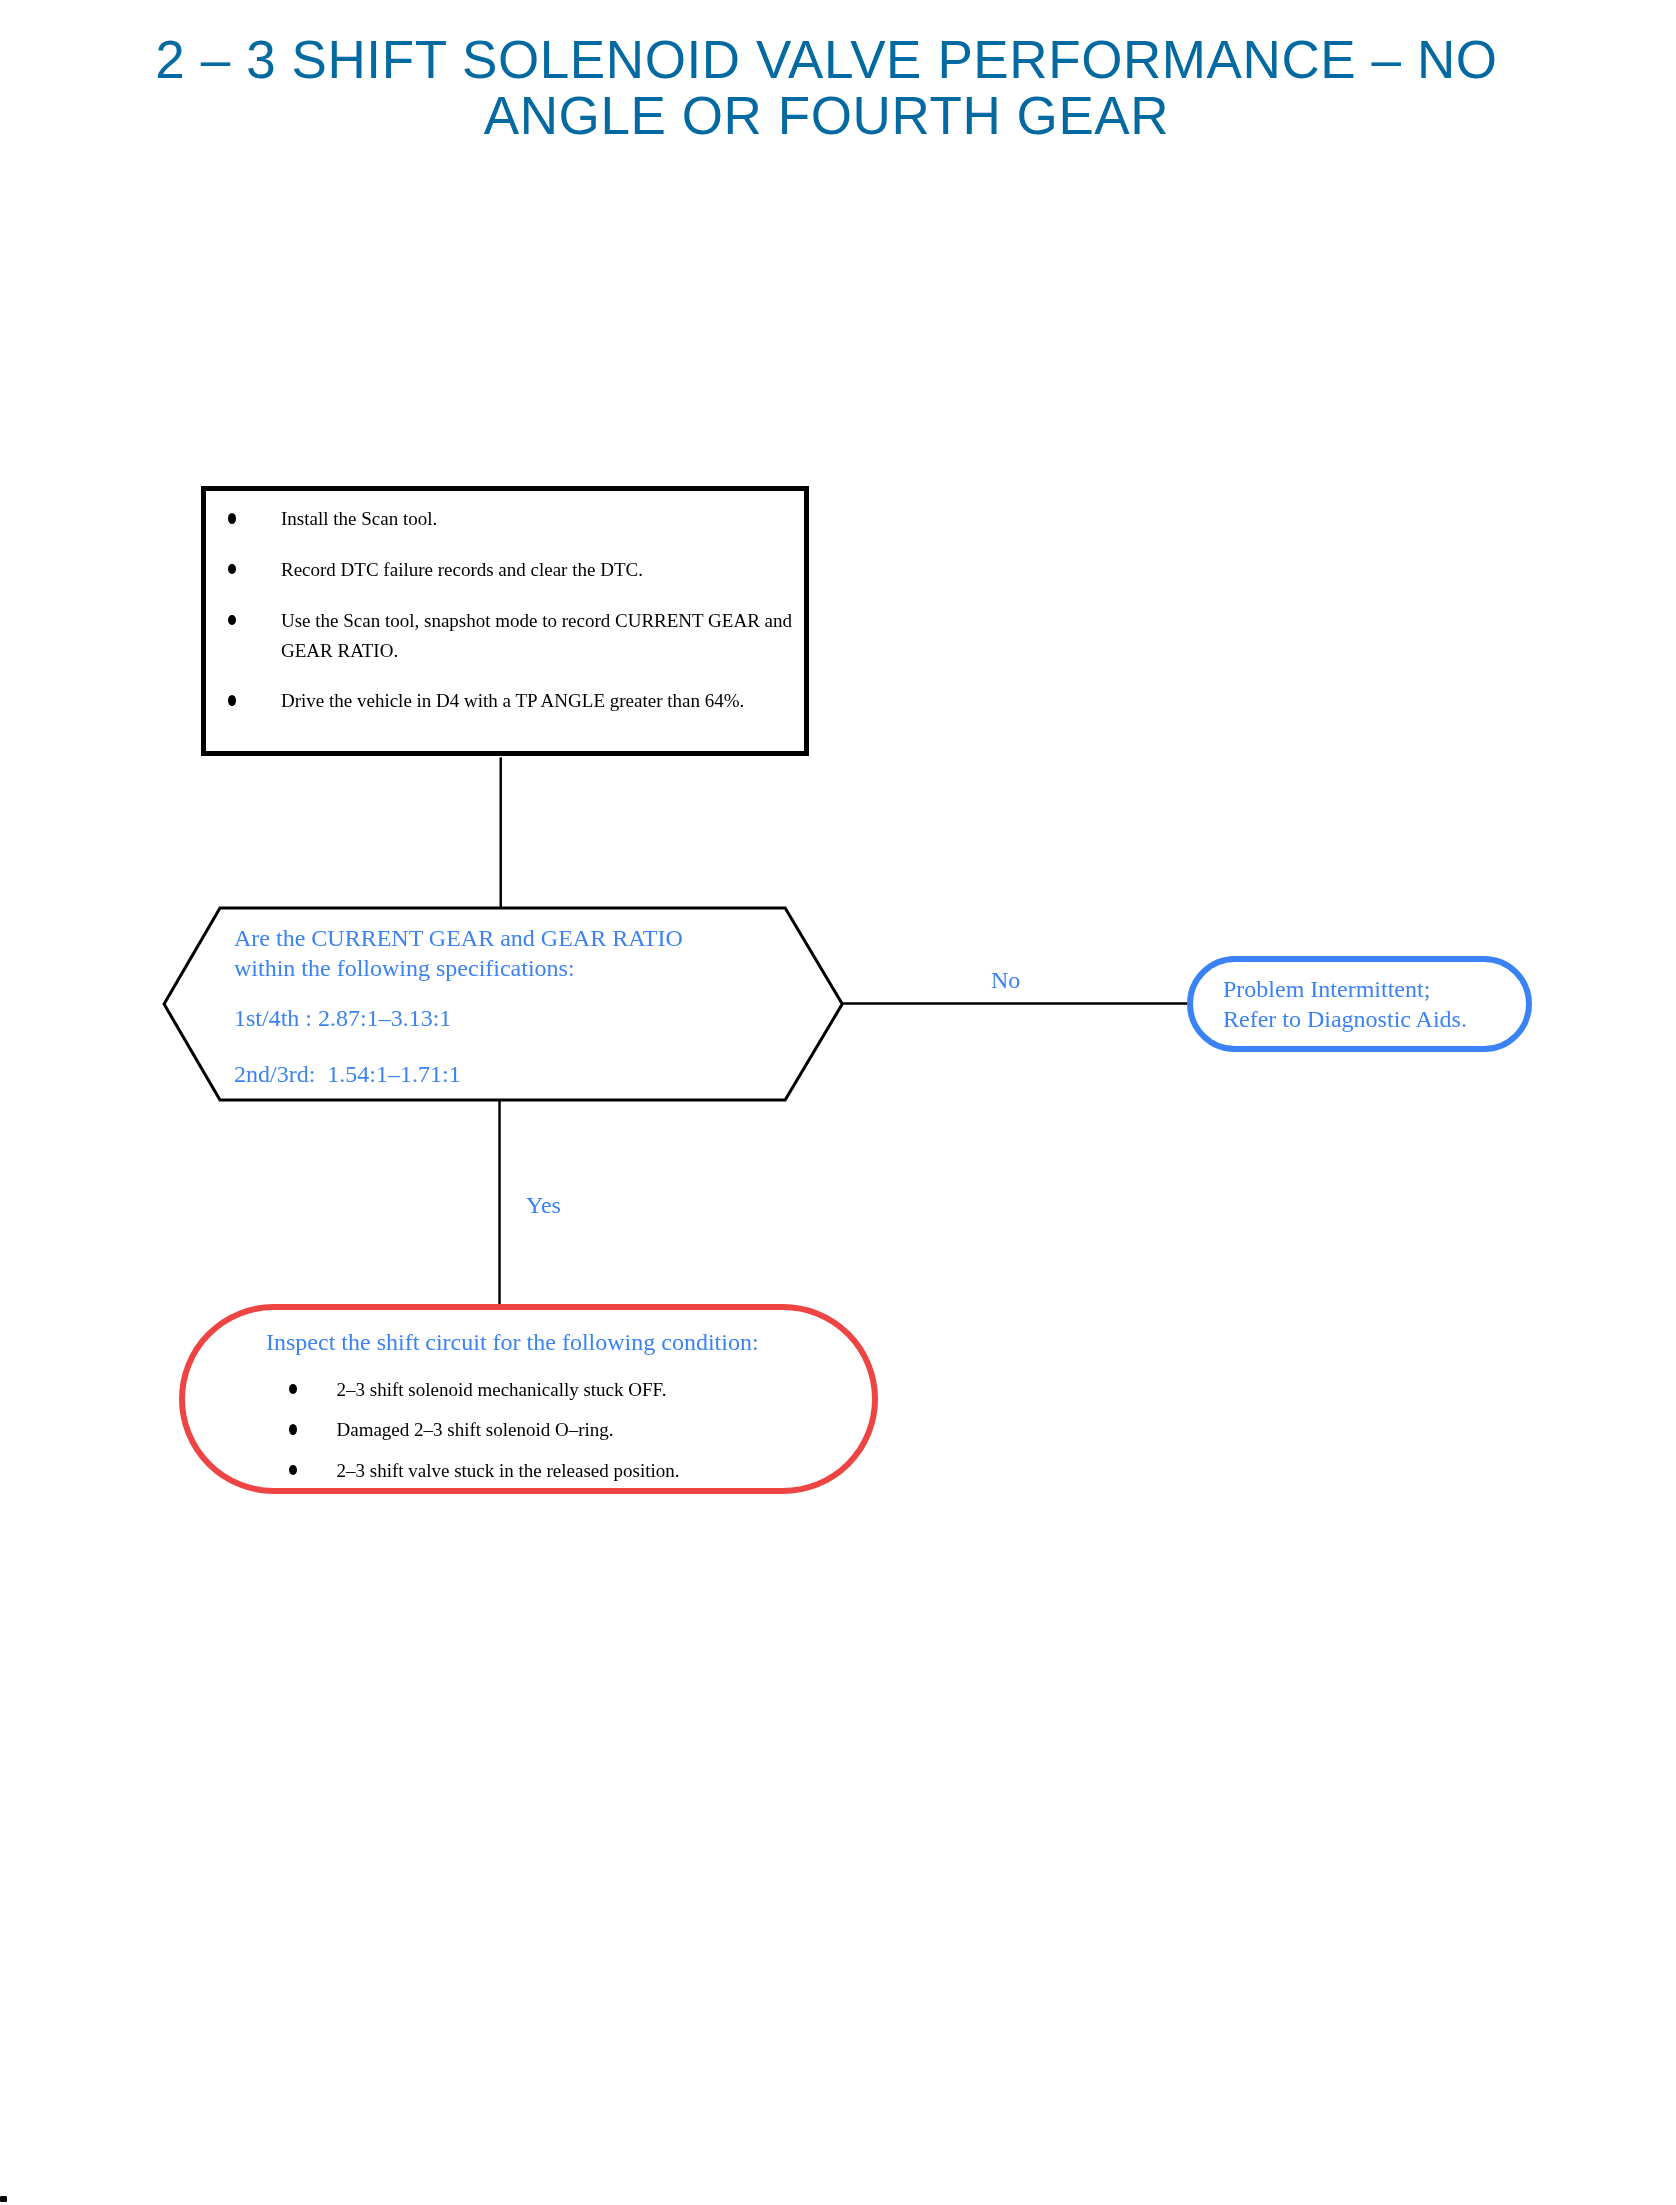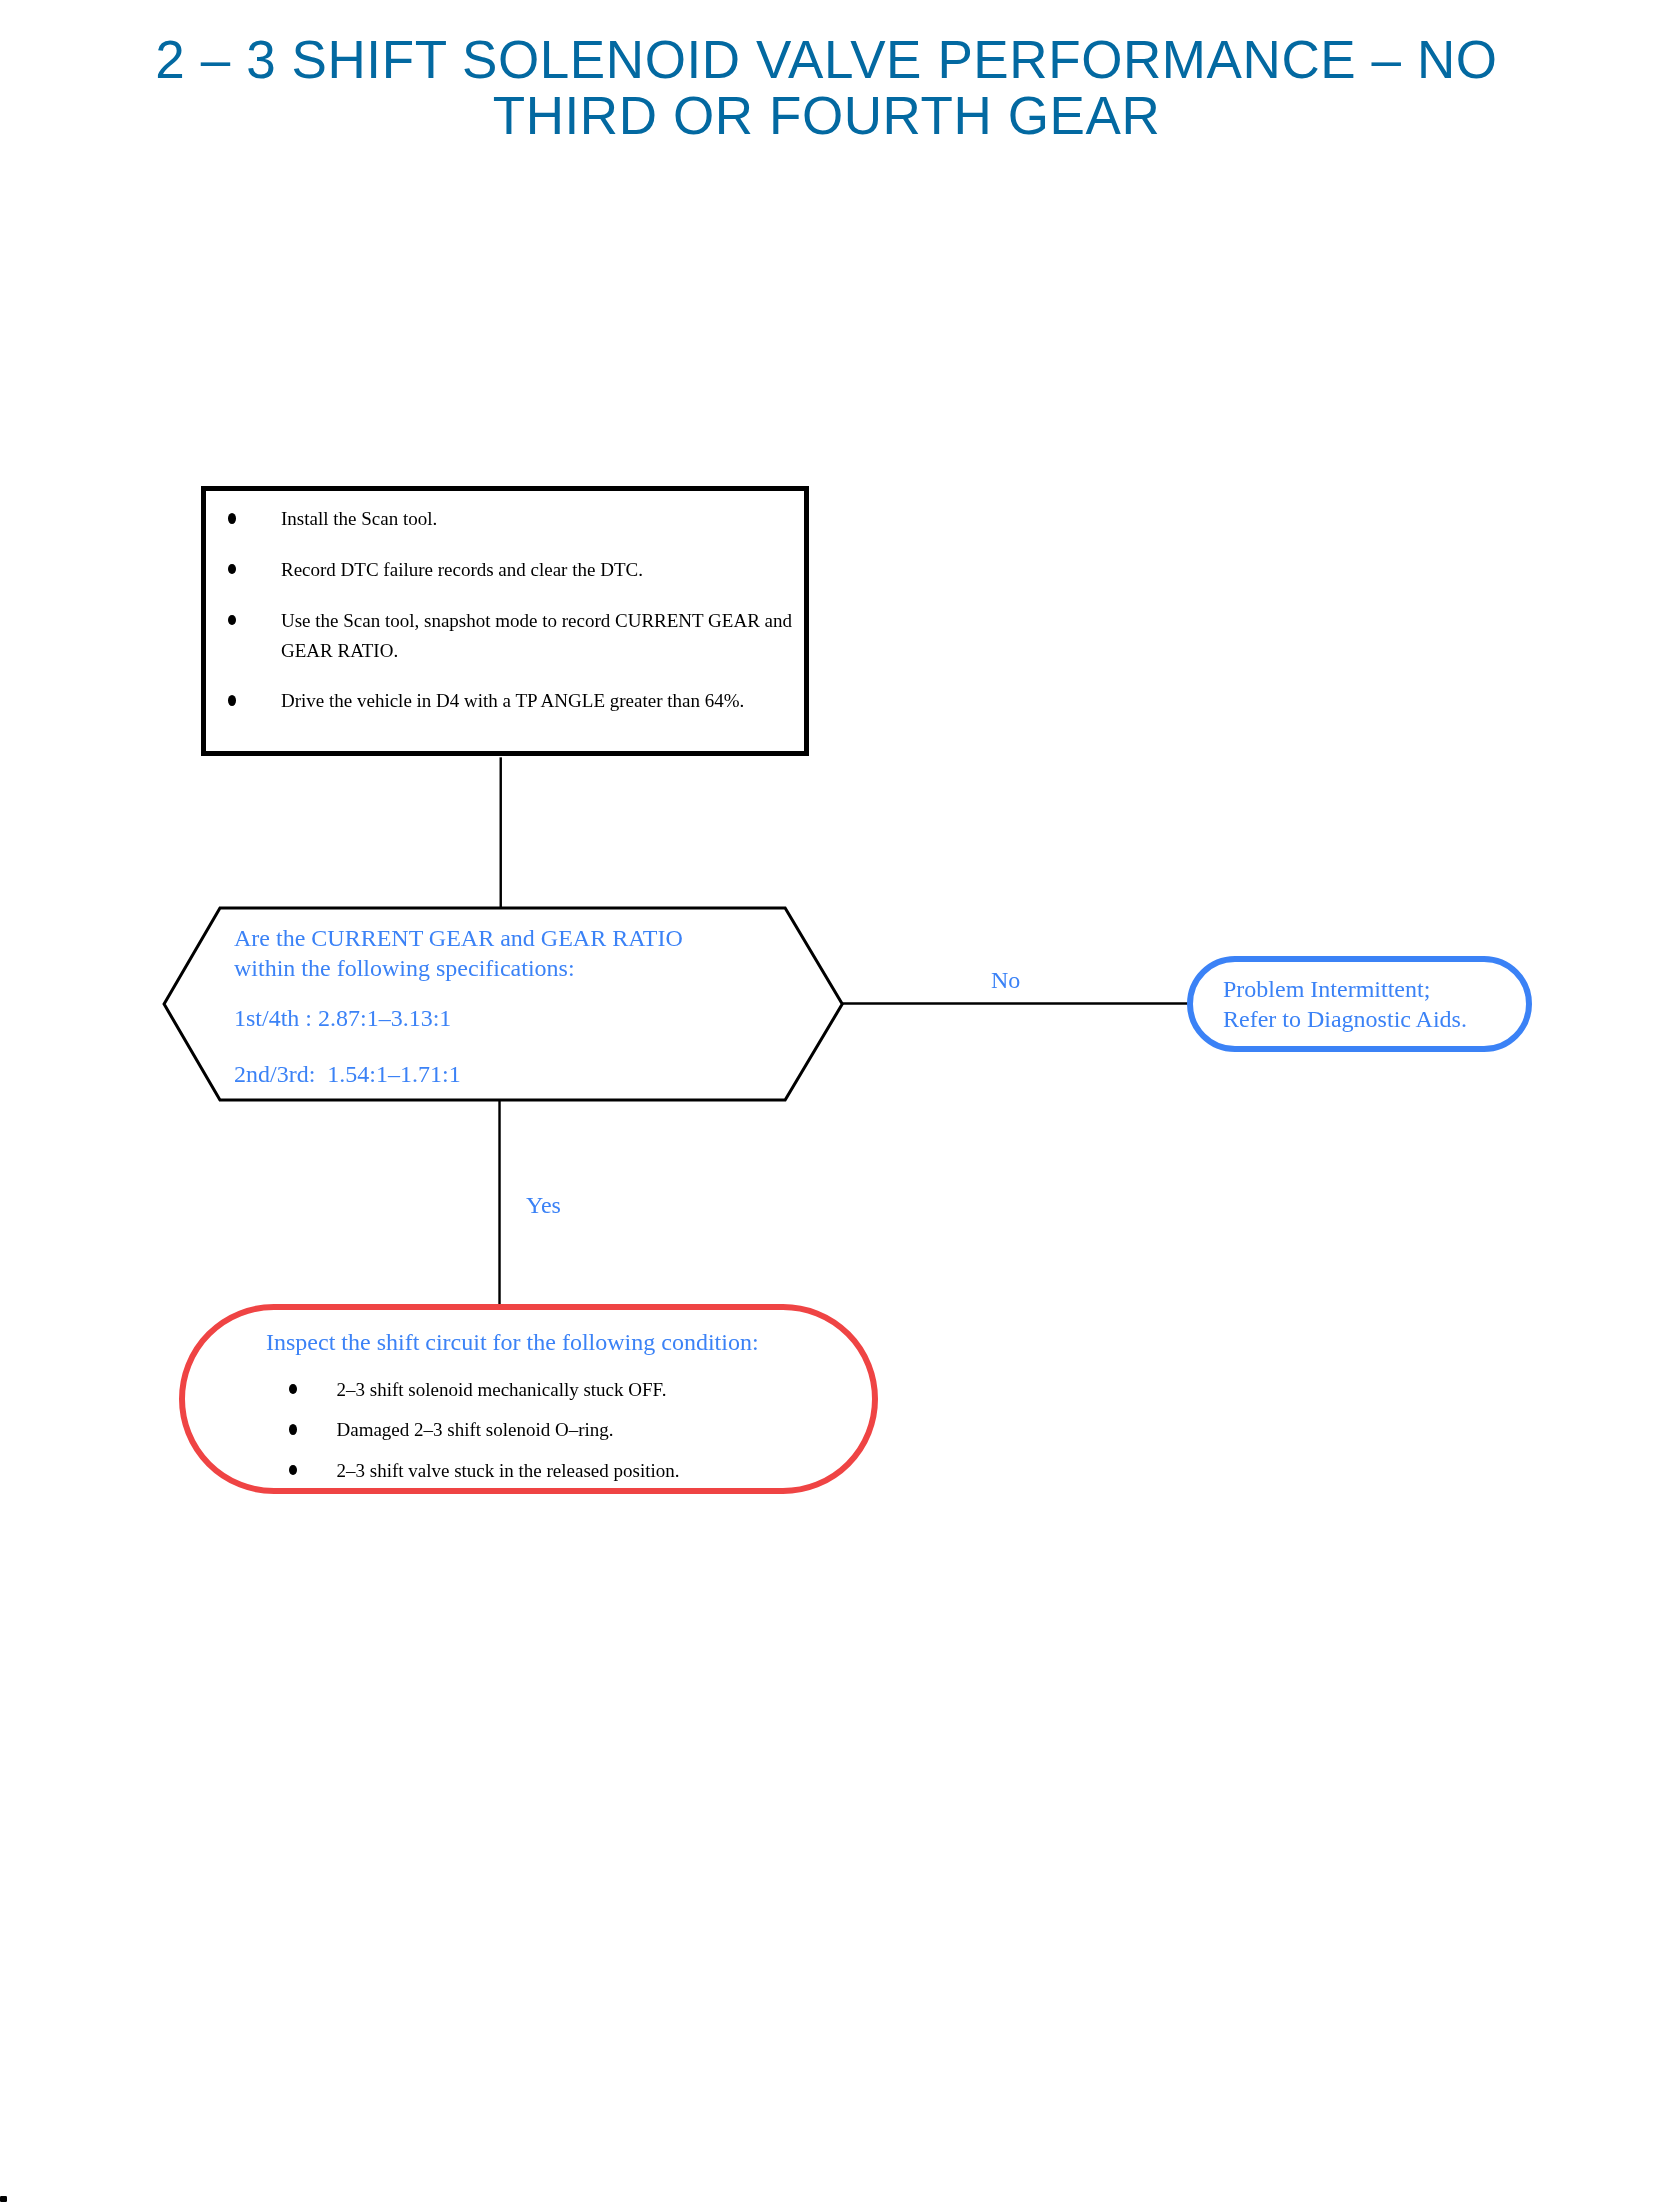--- a/index.html
+++ b/index.html
@@ -166,21 +166,21 @@
     z-index: 2;
   }
 </style>
 </head>
 <body>
 
 <div class="page">
 
   <div class="title">
     <div>2 – 3 SHIFT SOLENOID VALVE PERFORMANCE – NO</div>
-    <div>THIRD OR FOURTH GEAR</div>
+    <div>ANGLE OR FOURTH GEAR</div>
   </div>
 
   <svg class="connectors" viewBox="0 0 2758 3628" xmlns="http://www.w3.org/2000/svg">
     <line x1="824" y1="1246" x2="824" y2="1496" stroke="#000000" stroke-width="4"></line>
     <polygon points="270,1652 362,1494 1292,1494 1386,1652 1292,1810 362,1810" fill="#ffffff" stroke="#000000" stroke-width="5"></polygon>
     <line x1="1386" y1="1651" x2="1957" y2="1651" stroke="#000000" stroke-width="4"></line>
     <line x1="822" y1="1810" x2="822" y2="2148" stroke="#000000" stroke-width="4"></line>
   </svg>
 
   <div class="step-box">

